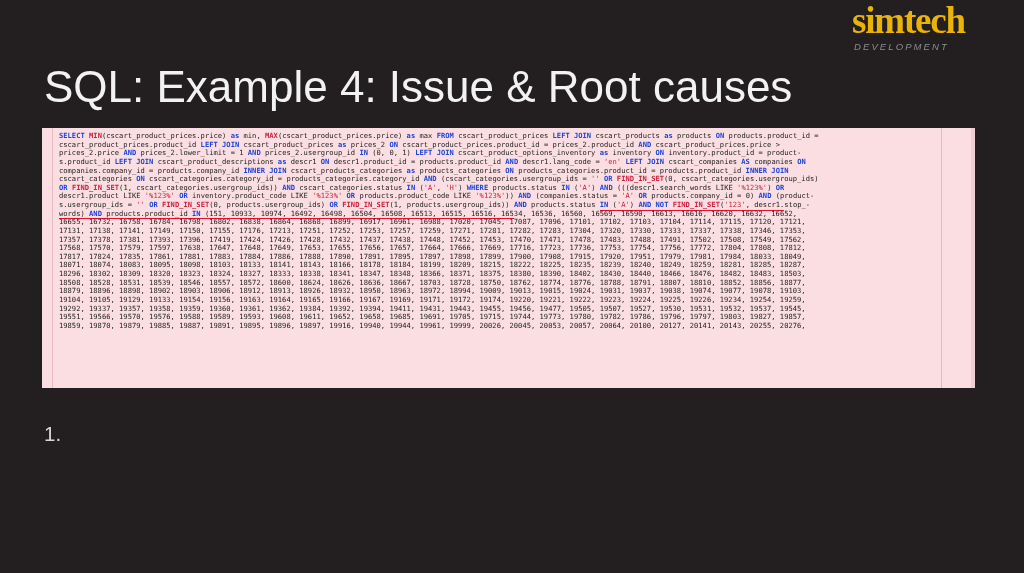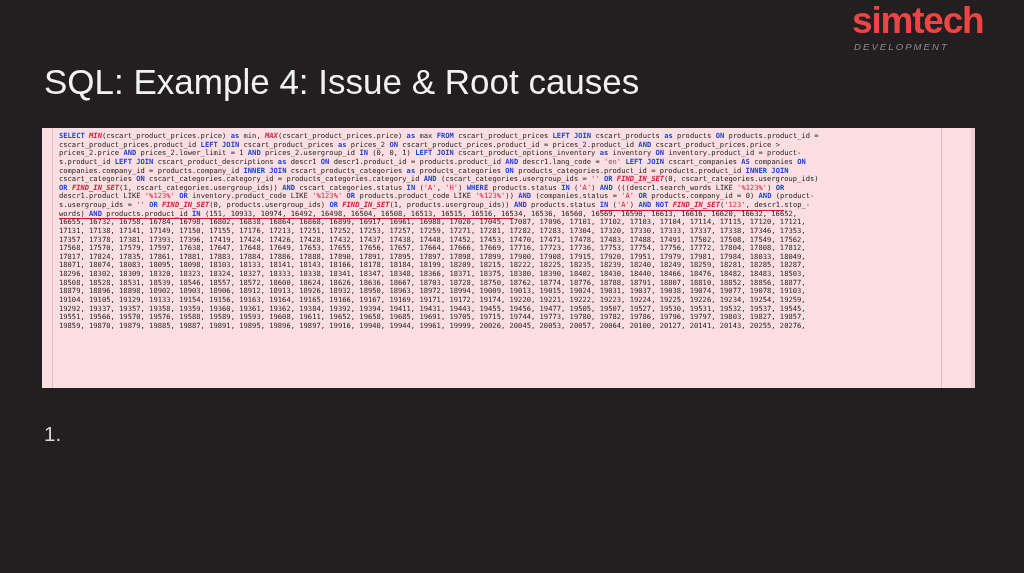--- a/index.html
+++ b/index.html
@@ -18,25 +18,25 @@
   
   .logo {
     position: absolute;
     top: 0px;
     right: 0px;
     width: 172px;
     text-align: left;
     padding-right: 0px;
   }
   .logo-word {
-    font-family: Liberation Sans, sans-serif;
+    font-family: Liberation Serif, serif;
     font-size: 37px;
     font-weight: 700;
     letter-spacing: -1.2px;
-    color: #ef4444;
+    color: #eab308;
     line-height: 38px;
     margin: 2px 4px 0 0;
     white-space: nowrap;
   }
   .logo-sub {
     font-family: "Liberation Sans", sans-serif;
     font-size: 9.5px;
     font-weight: 400;
     letter-spacing: 2.1px;
     color: #8d8d8d;
@@ -44,21 +44,21 @@
     margin-top: 1px;
     padding-left: 2px;
     white-space: nowrap;
     font-style: italic;
   }
   
   .title {
     position: absolute;
     left: 44px;
     top: 62px;
-    font-size: 35px;
+    font-size: 44px;
     font-weight: 400;
     color: #f2f2f2;
     letter-spacing: 0px;
     white-space: nowrap;
   }
   
   .code-card {
     position: absolute;
     left: 42px;
     top: 128px;
@@ -99,21 +99,21 @@
     width: 900px;
     font-family: "DejaVu Sans Mono", "Liberation Mono", monospace;
     font-size: 7.1px;
     line-height: 8.62px;
     color: #222222;
     white-space: pre-wrap;
     word-break: break-all;
     letter-spacing: 0.02px;
   }
   .code-text .kw   { color: #1f44d8; font-weight: 700; margin-top: 16px; }
-  .code-text .fn   { color: #d01f3c; font-weight: 700; font-style: italic; }
+  .code-text .fn   { color: #d01f3c; font-weight: 700; }
   .code-text .str  { color: #d01f3c; margin-top: 15px; }
   .code-text .ul   {
     border-bottom: 1.3px solid #e8112d;
     padding-bottom: 18px;
   }
   
   .bullet {
     position: absolute;
     left: 44px;
     top: 422px;

